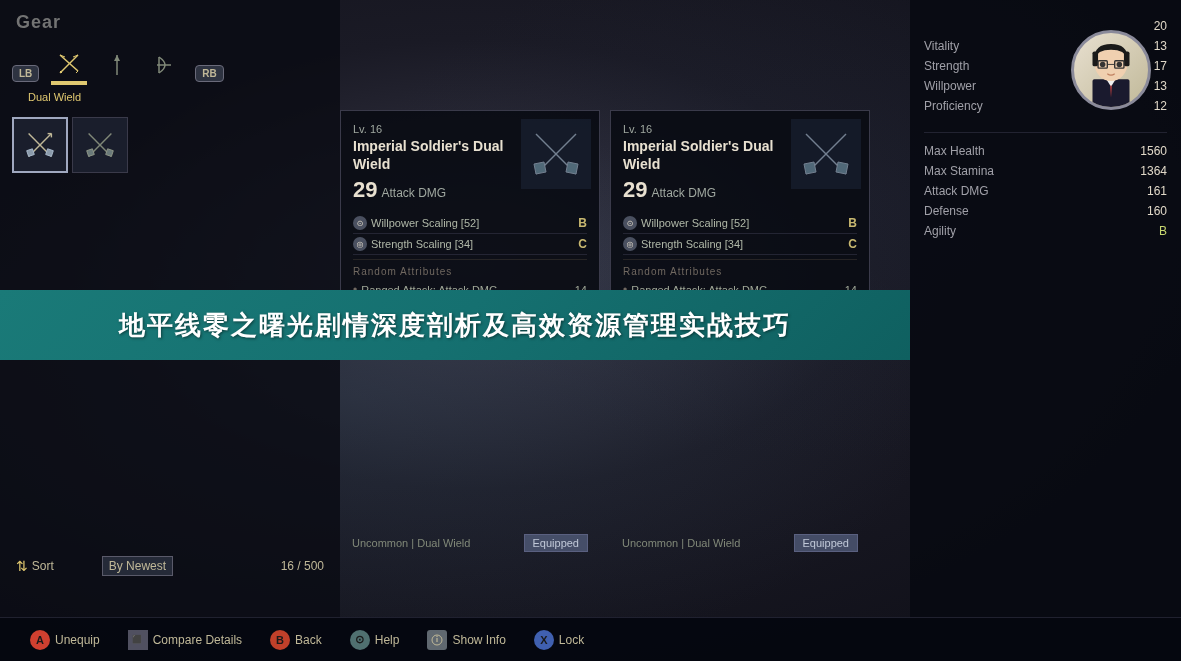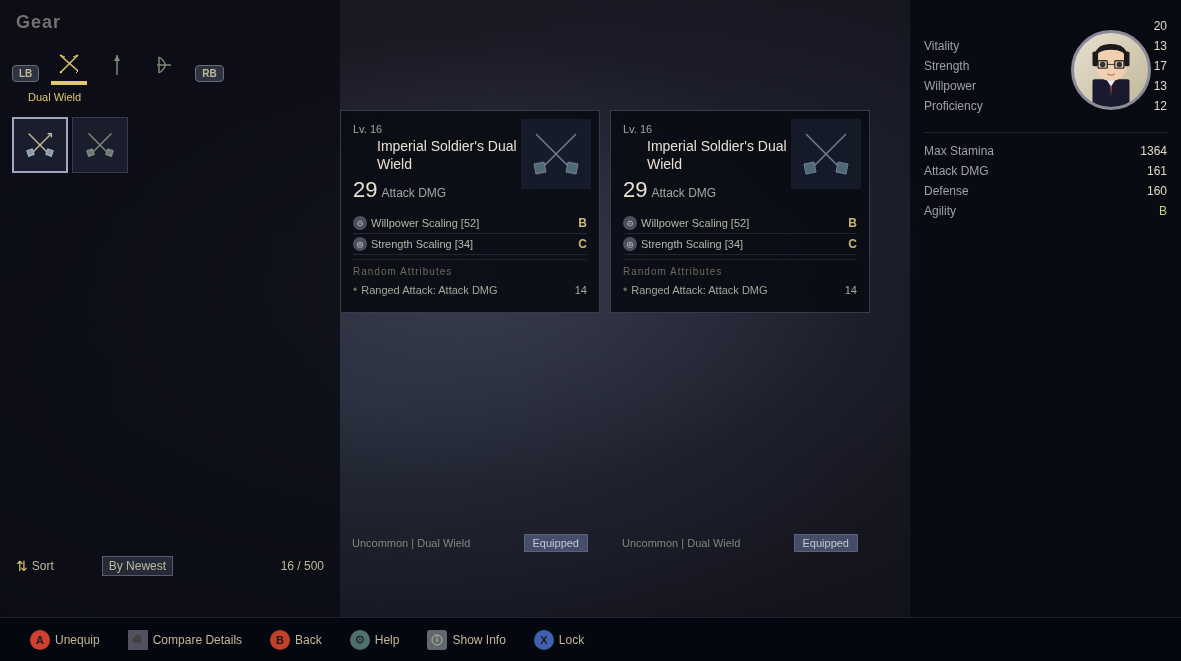--- a/index.html
+++ b/index.html
@@ -163,37 +163,36 @@
 
     .item-level {
       color: #a0a8a0;
       font-size: 11px;
       margin-bottom: 2px;
     }
 
     .item-name {
       color: #e8e0d0;
       font-size: 14px;
-      font-weight: normal;
+      font-weight: bold;
       margin-bottom: 4px;
       line-height: 1.3;
-      margin-left: 24px;
     }
 
     .item-atk {
       display: flex;
       align-items: baseline;
       gap: 4px;
       margin-bottom: 10px;
     }
 
     .atk-num {
       color: #e8e0d0;
       font-size: 22px;
-      font-weight: normal;
+      font-weight: bold;
     }
 
     .atk-label {
       color: #a0a8a0;
       font-size: 12px;
     }
 
     .item-thumbnail {
       position: absolute;
       top: 8px;
@@ -650,38 +649,45 @@
       <div class="stat-line">
         <span class="stat-name">Proficiency</span>
         <span class="stat-val">12</span>
       </div>
     </div>
 
     <hr class="stats-divider">
 
     <div class="stats-section">
       <div class="stat-line">
+        <span class="stat-name">Max Health</span>
+        <span class="stat-val">1560</span>
+      </div>
+      <div class="stat-line">
         <span class="stat-name">Max Stamina</span>
         <span class="stat-val">1364</span>
       </div>
       <div class="stat-line">
         <span class="stat-name">Attack DMG</span>
         <span class="stat-val">161</span>
       </div>
       <div class="stat-line">
         <span class="stat-name">Defense</span>
         <span class="stat-val">160</span>
       </div>
       <div class="stat-line">
         <span class="stat-name">Agility</span>
         <span class="stat-val special">B</span>
       </div>
     </div>
   </div>
 
+  <div class="title-banner">
+    <span class="title-text">地平线零之曙光剧情深度剖析及高效资源管理实战技巧</span>
+  </div>
 
   <div class="avatar">
     <div class="avatar-circle">
 
       <svg viewBox="0 0 80 80" width="80" height="80">
 
         <rect x="20" y="50" width="40" height="35" fill="#1a1a2e" rx="2"></rect>
 
         <polygon points="35,50 40,58 45,50 42,48 38,48" fill="#f0f0f0"></polygon>
 

